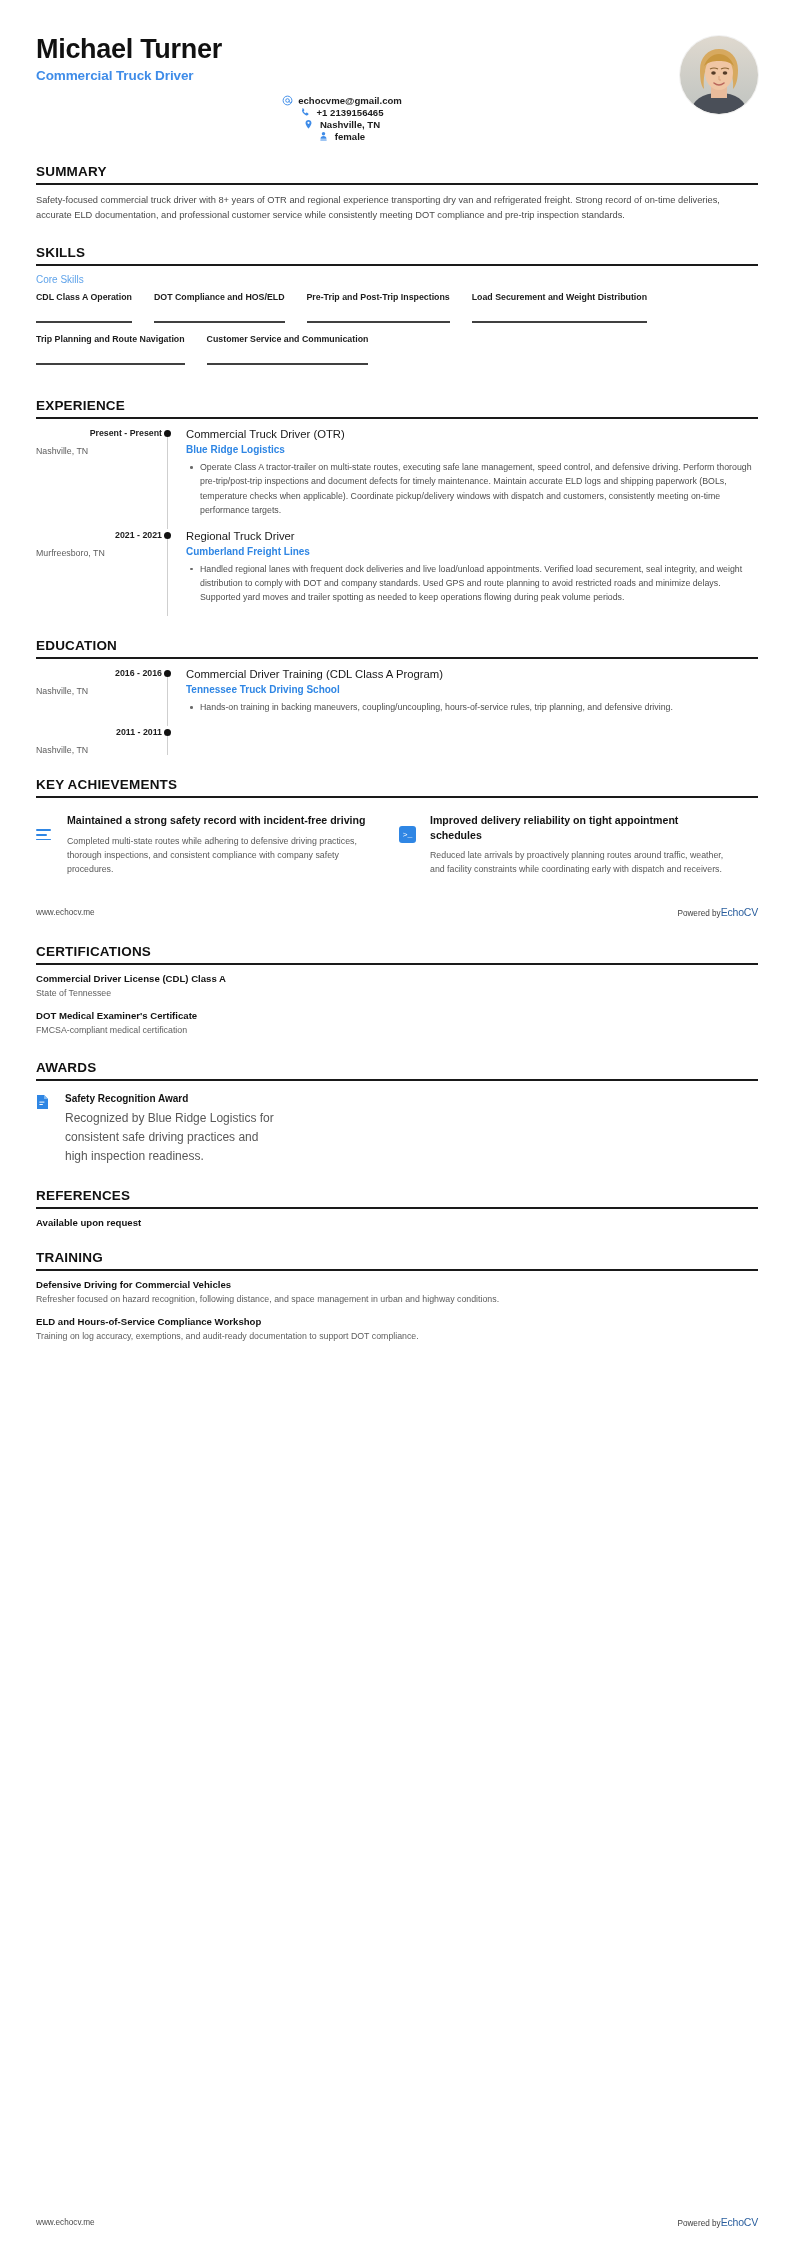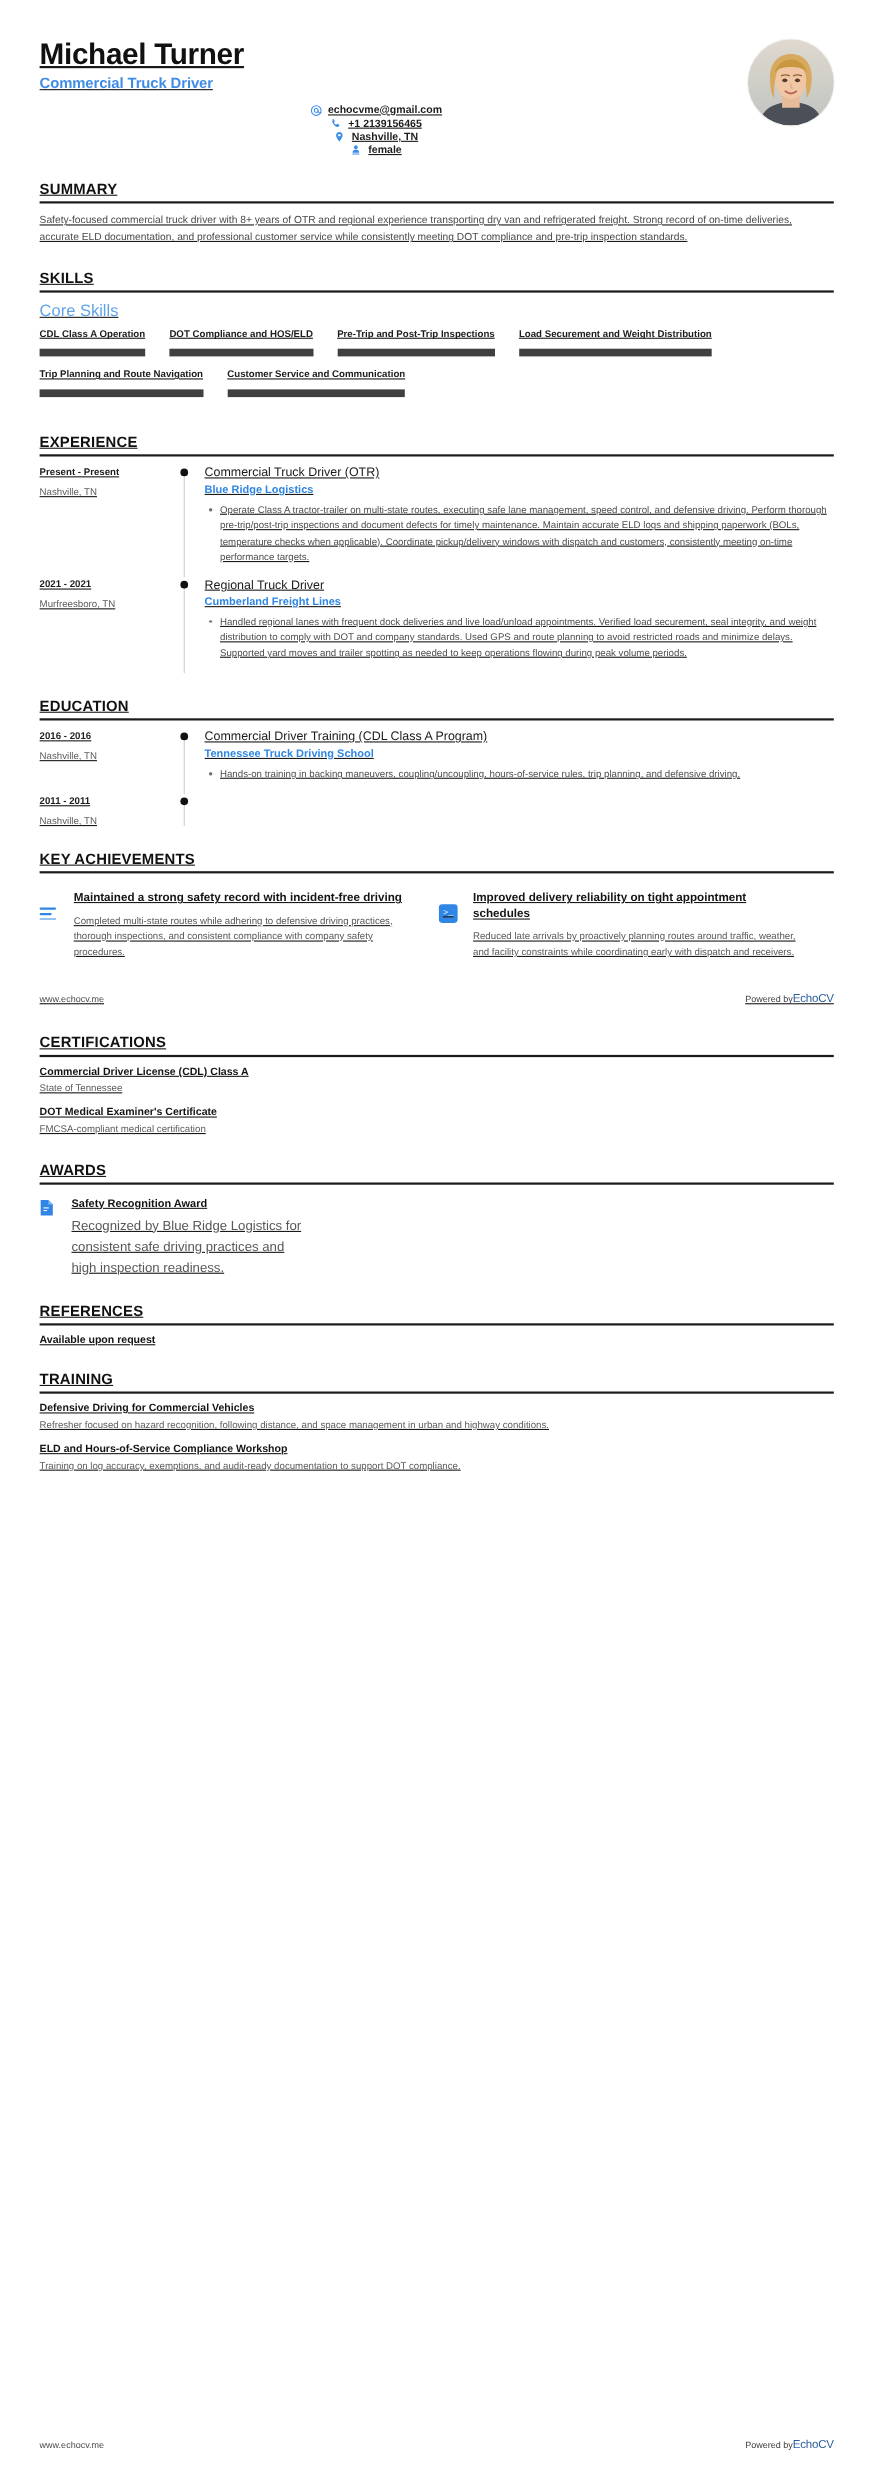--- a/index.html
+++ b/index.html
@@ -9,21 +9,20 @@
     font-family:"Liberation Sans", sans-serif;
     color:#1a1a1a;
     -webkit-font-smoothing:antialiased;
   }
   .page{
     width:794px;
     min-height:2246px;
     position:relative;
     box-sizing:border-box;
     padding:0;
-    text-decoration:underline;
   }
   .inner{padding:28px 36px 0 36px;}
 
   
   .header{
     display:flex;
     align-items:flex-start;
     justify-content:space-between;
     padding-top:6px;
   }
@@ -99,54 +98,55 @@
     margin-bottom:8px;
   }
   .body-text{
     font-size:9.3px;
     line-height:1.62;
     color:#4a4a4a;
   }
 
   
   .skills-group-label{
-    font-size:15px;
+    font-size:10px;
     color:#5fa3ea;
     margin:2px 0 7px 0;
   }
   .skills-grid{
     display:flex;
     flex-wrap:wrap;
   }
   .skill-chip{
     font-size:8.8px;
     font-weight:bold;
     color:#1d1d1d;
-    padding:0 0 9px 0;
-    border-bottom:7px solid #404040;
+    padding:0 0 19px 0;
+    border-bottom:2px solid #404040;
     margin:0 22px 11px 0;
     white-space:nowrap;
   }
 
   
   .entry{
     display:flex;
     align-items:stretch;
   }
   .entry-left{
     width:126px;
     flex:0 0 126px;
     padding-top:1px;
   }
   .entry-date{
     font-size:8.8px;
     font-weight:bold;
     color:#1d1d1d;
     margin-bottom:8px;
     white-space:nowrap;
+    text-align:right;
   }
   .entry-loc{
     font-size:8.8px;
     color:#5d5d5d;
   }
   .entry-track{
     width:14px;
     flex:0 0 14px;
     position:relative;
   }

